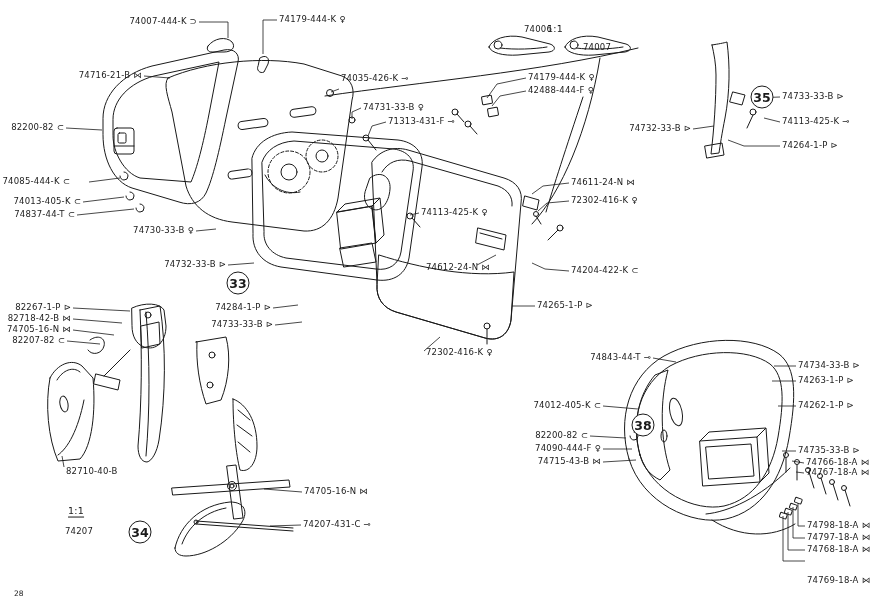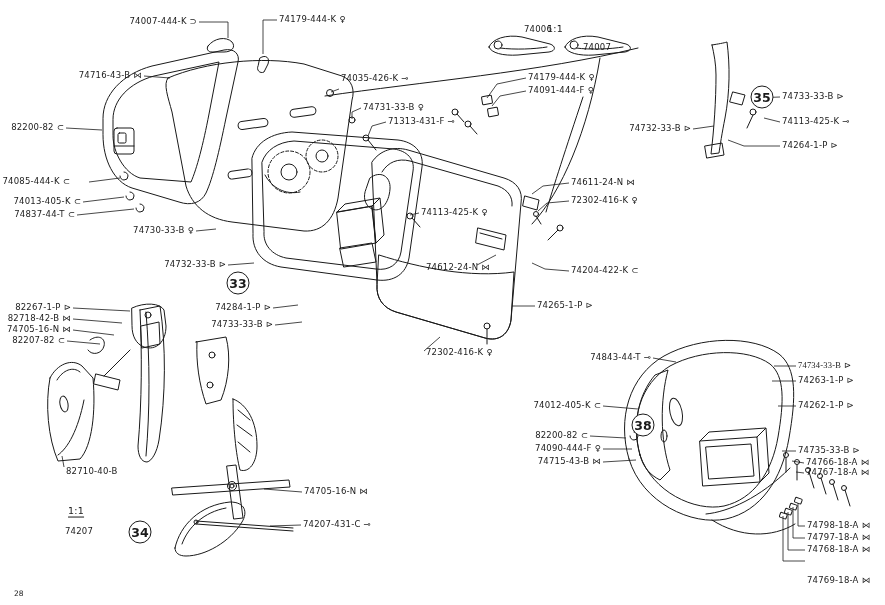--- a/index.html
+++ b/index.html
@@ -278,26 +278,26 @@
       <div class="figure-circle" style="left: 140px; top: 492px;">34</div>
       <div class="figure-circle" style="left: 762px; top: 57px;">35</div>
       <div class="figure-circle" style="left: 643px; top: 385px;">38</div>
     </div>
   <div id="label-layer">
       <div class="part-label" style="left: 197px; top: 22px; transform: translate(-100%, -50%);"><span>74007-444-K</span><span class="sym">⊃</span></div>
       <div class="part-label" style="left: 279px; top: 20px; transform: translate(0px, -50%);"><span>74179-444-K</span><span class="sym">♀</span></div>
       <div class="part-label" style="left: 529px; top: 30px; transform: translate(-50%, -50%); margin-left: 9px;"><span>74006</span></div>
       <div class="part-label bold" style="left: 555px; top: 29px; transform: translate(-50%, -50%);"><span>1:1</span></div>
       <div class="part-label" style="left: 597px; top: 30px; transform: translate(-50%, -50%); margin-top: 18px;"><span>74007</span></div>
-      <div class="part-label" style="left: 142px; top: 76px; transform: translate(-100%, -50%);"><span>74716-43-B</span><span class="sym">⋈</span></div>
+      <div class="part-label" style="left: 142px; top: 76px; transform: translate(-100%, -50%);"><span>74716-21-B</span><span class="sym">⋈</span></div>
       <div class="part-label" style="left: 341px; top: 79px; transform: translate(0px, -50%);"><span>74035-426-K</span><span class="sym">⊸</span></div>
       <div class="part-label" style="left: 363px; top: 108px; transform: translate(0px, -50%);"><span>74731-33-B</span><span class="sym">♀</span></div>
       <div class="part-label" style="left: 388px; top: 122px; transform: translate(0px, -50%);"><span>71313-431-F</span><span class="sym">⊸</span></div>
       <div class="part-label" style="left: 528px; top: 78px; transform: translate(0px, -50%);"><span>74179-444-K</span><span class="sym">♀</span></div>
-      <div class="part-label" style="left: 528px; top: 91px; transform: translate(0px, -50%);"><span>74091-444-F</span><span class="sym">♀</span></div>
+      <div class="part-label" style="left: 528px; top: 91px; transform: translate(0px, -50%);"><span>42488-444-F</span><span class="sym">♀</span></div>
       <div class="part-label" style="left: 64px; top: 128px; transform: translate(-100%, -50%);"><span>82200-82</span><span class="sym">⊂</span></div>
       <div class="part-label" style="left: 70px; top: 182px; transform: translate(-100%, -50%);"><span>74085-444-K</span><span class="sym">⊂</span></div>
       <div class="part-label" style="left: 81px; top: 202px; transform: translate(-100%, -50%);"><span>74013-405-K</span><span class="sym">⊂</span></div>
       <div class="part-label" style="left: 75px; top: 215px; transform: translate(-100%, -50%);"><span>74837-44-T</span><span class="sym">⊂</span></div>
       <div class="part-label" style="left: 194px; top: 231px; transform: translate(-100%, -50%);"><span>74730-33-B</span><span class="sym">♀</span></div>
       <div class="part-label" style="left: 226px; top: 265px; transform: translate(-100%, -50%);"><span>74732-33-B</span><span class="sym">⊳</span></div>
       <div class="part-label" style="left: 271px; top: 308px; transform: translate(-100%, -50%);"><span>74284-1-P</span><span class="sym">⊳</span></div>
       <div class="part-label" style="left: 273px; top: 325px; transform: translate(-100%, -50%);"><span>74733-33-B</span><span class="sym">⊳</span></div>
       <div class="part-label" style="left: 426px; top: 353px; transform: translate(0px, -50%);"><span>72302-416-K</span><span class="sym">♀</span></div>
       <div class="part-label" style="left: 571px; top: 183px; transform: translate(0px, -50%);"><span>74611-24-N</span><span class="sym">⋈</span></div>
@@ -313,21 +313,21 @@
       <div class="part-label" style="left: 66px; top: 472px; transform: translate(0px, -50%);"><span>82710-40-B</span></div>
       <div class="part-label" style="left: 304px; top: 492px; transform: translate(0px, -50%);"><span>74705-16-N</span><span class="sym">⋈</span></div>
       <div class="part-label" style="left: 303px; top: 525px; transform: translate(0px, -50%);"><span>74207-431-C</span><span class="sym">⊸</span></div>
       <div class="part-label bold underline" style="left: 76px; top: 511px; transform: translate(-50%, -50%);"><span>1:1</span></div>
       <div class="part-label" style="left: 79px; top: 532px; transform: translate(-50%, -50%);"><span>74207</span></div>
       <div class="part-label" style="left: 782px; top: 97px; transform: translate(0px, -50%);"><span>74733-33-B</span><span class="sym">⊳</span></div>
       <div class="part-label" style="left: 691px; top: 129px; transform: translate(-100%, -50%);"><span>74732-33-B</span><span class="sym">⊳</span></div>
       <div class="part-label" style="left: 782px; top: 122px; transform: translate(0px, -50%);"><span>74113-425-K</span><span class="sym">⊸</span></div>
       <div class="part-label" style="left: 782px; top: 146px; transform: translate(0px, -50%);"><span>74264-1-P</span><span class="sym">⊳</span></div>
       <div class="part-label" style="left: 651px; top: 358px; transform: translate(-100%, -50%);"><span>74843-44-T</span><span class="sym">⊸</span></div>
-      <div class="part-label" style="left: 798px; top: 366px; transform: translate(0px, -50%); font-family: Liberation Serif, serif;"><span>74734-33-B</span><span class="sym">⊳</span></div>
+      <div class="part-label" style="left: 798px; top: 366px; transform: translate(0px, -50%);"><span>74734-33-B</span><span class="sym">⊳</span></div>
       <div class="part-label" style="left: 798px; top: 381px; transform: translate(0px, -50%);"><span>74263-1-P</span><span class="sym">⊳</span></div>
       <div class="part-label" style="left: 798px; top: 406px; transform: translate(0px, -50%);"><span>74262-1-P</span><span class="sym">⊳</span></div>
       <div class="part-label" style="left: 601px; top: 406px; transform: translate(-100%, -50%);"><span>74012-405-K</span><span class="sym">⊂</span></div>
       <div class="part-label" style="left: 588px; top: 436px; transform: translate(-100%, -50%);"><span>82200-82</span><span class="sym">⊂</span></div>
       <div class="part-label" style="left: 601px; top: 449px; transform: translate(-100%, -50%);"><span>74090-444-F</span><span class="sym">♀</span></div>
       <div class="part-label" style="left: 601px; top: 462px; transform: translate(-100%, -50%);"><span>74715-43-B</span><span class="sym">⋈</span></div>
       <div class="part-label" style="left: 798px; top: 451px; transform: translate(0px, -50%);"><span>74735-33-B</span><span class="sym">⊳</span></div>
       <div class="part-label" style="left: 806px; top: 463px; transform: translate(0px, -50%);"><span>74766-18-A</span><span class="sym">⋈</span></div>
       <div class="part-label" style="left: 806px; top: 473px; transform: translate(0px, -50%);"><span>74767-18-A</span><span class="sym">⋈</span></div>
       <div class="part-label" style="left: 807px; top: 526px; transform: translate(0px, -50%);"><span>74798-18-A</span><span class="sym">⋈</span></div>

